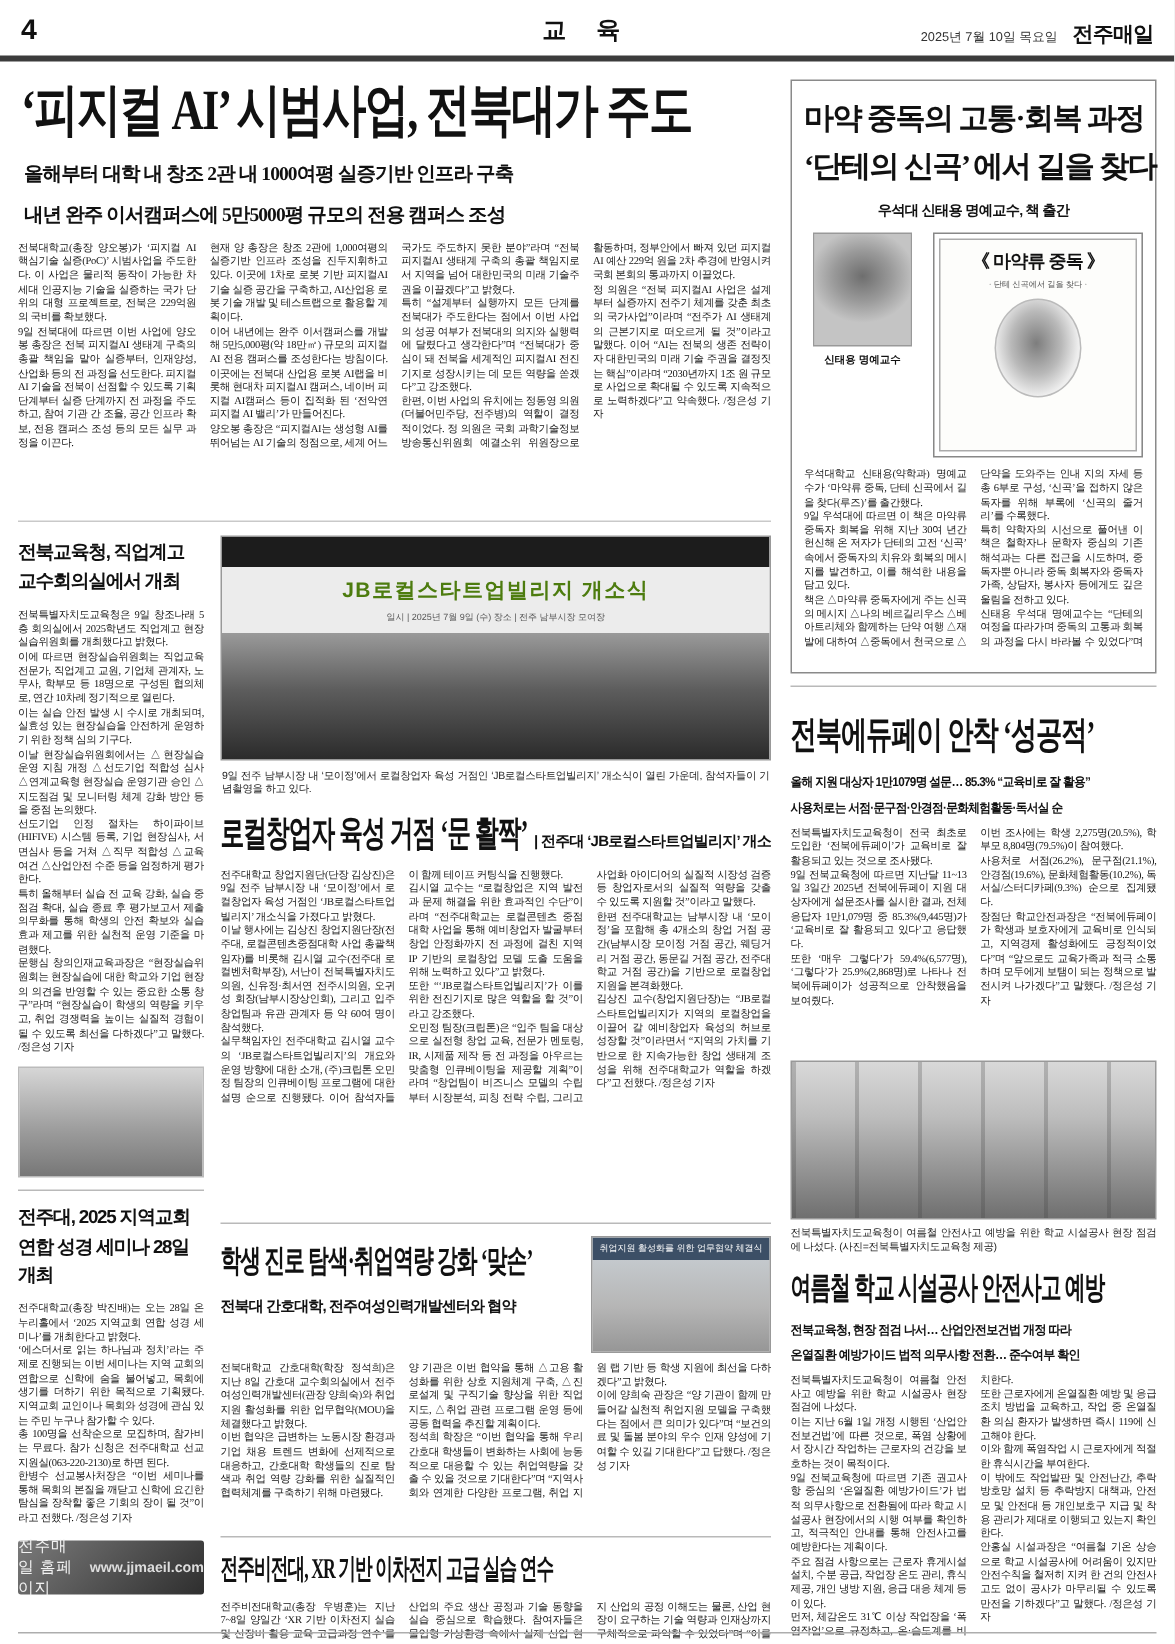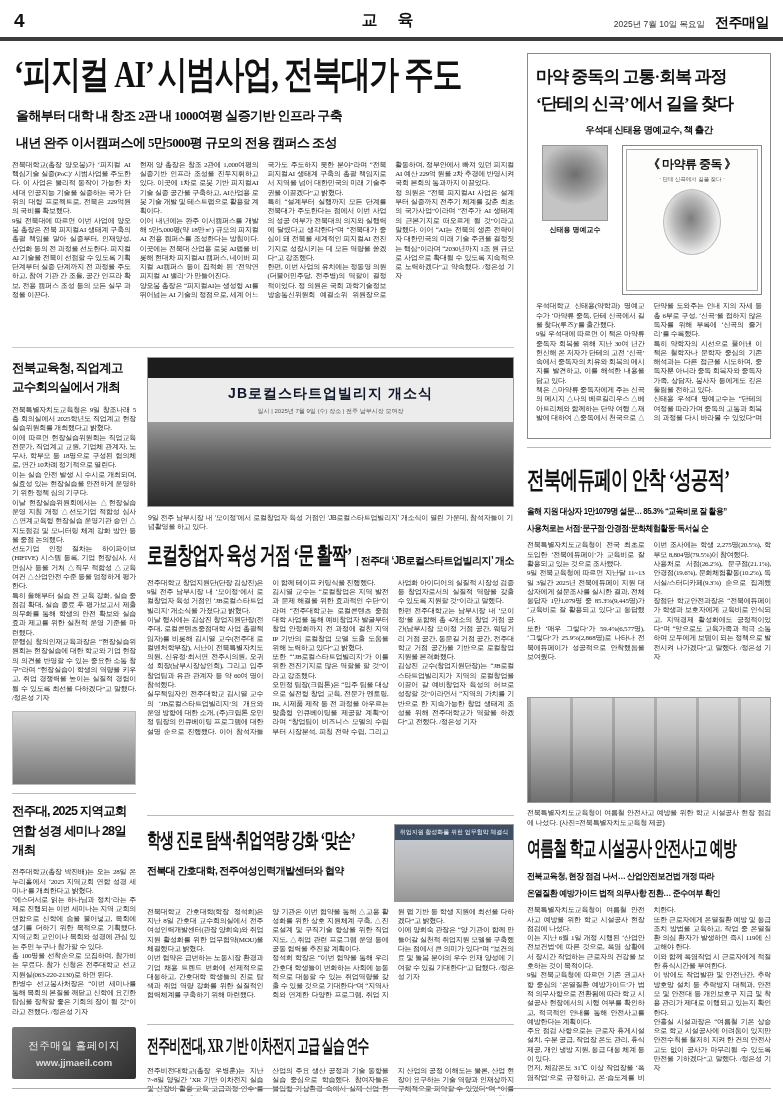--- a/index.html
+++ b/index.html
@@ -37,32 +37,32 @@
   .lead-headline{font-size:38px;font-weight:700;letter-spacing:-1.5px;line-height:1.05;margin:2px 0 12px 2px;}
   .lead-headline .cond{transform:scaleX(0.78);}
   .lead-sub{font-size:13px;font-weight:600;letter-spacing:-0.6px;margin:0 0 9px 4px;}
   .lead-body{height:176px;}
   
   .side-title{font-family:"Liberation Sans",sans-serif;font-weight:700;font-size:12.5px;
               letter-spacing:-0.8px;line-height:1.55;margin:2px 0 8px 0;}
   .photo{background:linear-gradient(180deg,#cfcfcf 0%,#a8a8a8 55%,#8f8f8f 100%);}
   .side-photo{height:72px;margin:8px 0;border:1px solid #bbb;
               background:linear-gradient(180deg,#d6d6d6,#9a9a9a 60%,#777);}
-  .home-box{margin-top:10px;height:52px;border-radius:2px;
+  .home-box{margin-top:10px;height:36px;border-radius:2px;
             background:linear-gradient(135deg,#7a7a7a,#2e2e2e);color:#f2f2f2;
-            display:flex;flex-direction:column;align-items:center;justify-content:center;gap:4px;
+            display:flex;flex-direction:row;align-items:center;justify-content:center;gap:4px;
             font-family:"Liberation Sans",sans-serif;cursor:pointer;}
   .home-box .l1{font-size:10.5px;letter-spacing:0.5px;}
   .home-box .l2{font-size:9.5px;font-weight:700;color:#ddd;}
   
   .jb-photo{height:148px;border:1px solid #999;display:flex;flex-direction:column;overflow:hidden;}
   .jb-photo .stage{height:20px;background:#1c1c1c;}
   .jb-photo .banner{flex:none;background:#ececec;text-align:center;padding:7px 0 6px 0;}
   .jb-photo .banner .t{font-family:"Liberation Sans",sans-serif;font-weight:800;font-size:14px;
-                       letter-spacing:1px;color:#0f172a;}
+                       letter-spacing:1px;color:#4d7c0f;}
   .jb-photo .banner .i{font-size:6px;color:#555;margin-top:4px;font-family:"Liberation Sans",sans-serif;}
   .jb-photo .crowd{flex:1;background:linear-gradient(180deg,#9a9a9a 0%,#5d5d5d 45%,#2b2b2b 100%);}
   .jb-caption{margin:6px 1px 7px 1px;}
   .mid-h2{position:relative;margin:4px 0 8px 0;}
   .mid-h2 .h{font-size:24px;font-weight:700;letter-spacing:-1px;}
   .mid-h2 .h .cond{transform:scaleX(0.66);}
   .mid-h2 .kicker{position:absolute;right:0;bottom:3px;font-size:10px;letter-spacing:-0.5px;}
   .jb-body{height:228px;}
   
   .mou-head{display:flex;gap:8px;margin-bottom:6px;}
@@ -74,21 +74,21 @@
              background:linear-gradient(180deg,#cbd2d8 0%,#b6b6b6 60%,#969696 100%);}
   .mou-photo .strip{background:#3c4f66;color:#fff;font-size:6px;white-space:nowrap;
              font-family:"Liberation Sans",sans-serif;padding:3px 2px;text-align:center;}
   .mou-body{height:108px;}
   
   .xr-h{font-size:19px;font-weight:700;letter-spacing:-1px;margin:3px 0 8px 0;}
   .xr-h .cond{transform:scaleX(0.62);}
   .xr-body{height:128px;}
   
   .drug-box{border:1px solid #8a8a8a;padding:9px 8px 8px 8px;}
-  .drug-h{font-size:17px;font-weight:700;letter-spacing:-1px;line-height:1.6;}
+  .drug-h{font-size:20px;font-weight:700;letter-spacing:-1px;line-height:1.6;}
   .drug-sub{text-align:center;font-size:9.5px;letter-spacing:-0.5px;margin:7px 0 8px 0;}
   .drug-media{display:flex;gap:8px;justify-content:space-between;margin-bottom:7px;}
   .portrait-wrap{width:78px;flex:none;text-align:center;}
   .portrait{width:64px;height:74px;margin:0 auto;border:1px solid #999;
             background:radial-gradient(ellipse 55% 42% at 50% 38%,#6e6e6e 0%,#9a9a9a 55%,#c4c4c4 100%);}
   .portrait-cap{font-size:7px;font-family:"Liberation Sans",sans-serif;font-weight:700;margin-top:4px;}
   .book{flex:1;height:138px;border:1px solid #888;background:#fdfdfb;position:relative;
         box-shadow:inset 0 0 0 3px #fff, inset 0 0 0 4px #aaa;text-align:center;padding-top:10px;}
   .book .bt{font-size:12px;font-weight:700;letter-spacing:-0.5px;}
   .book .bs{font-size:5.5px;color:#555;margin-top:3px;}

